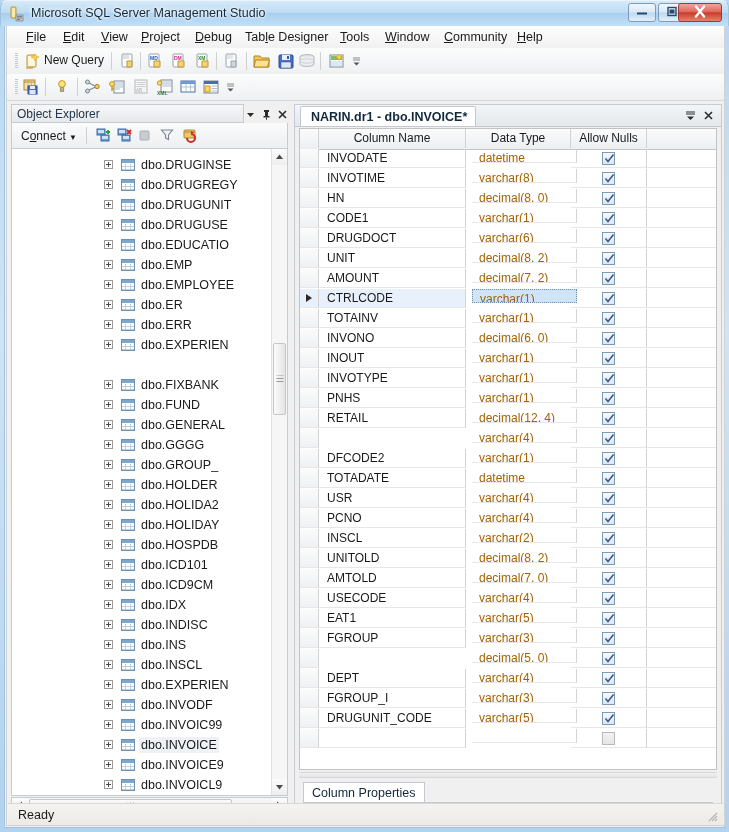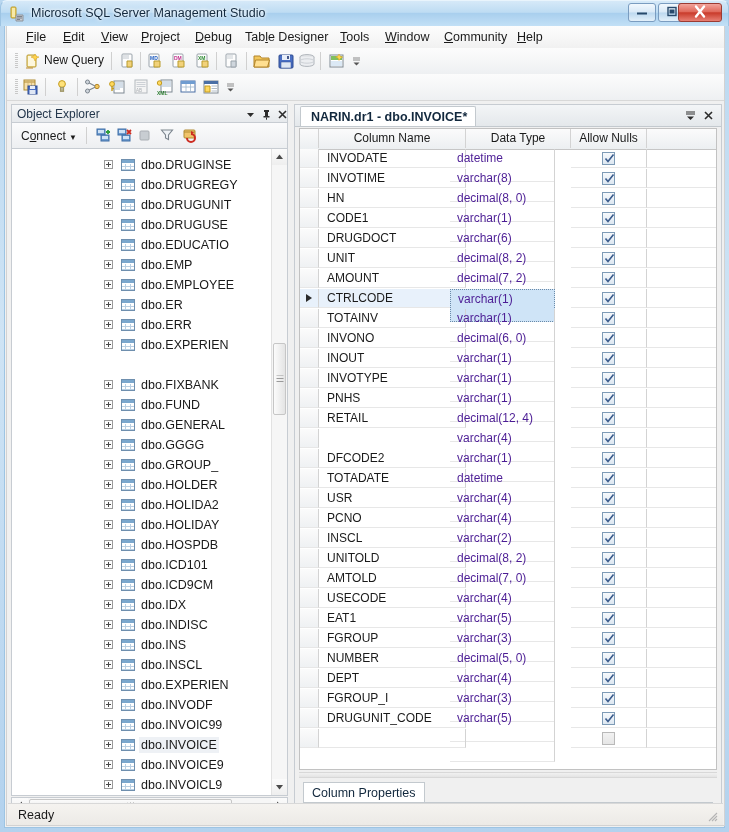--- a/index.html
+++ b/index.html
@@ -90,21 +90,21 @@
   .tb-btn { position:absolute; top:3px; width:20px; height:20px; cursor:pointer; }
   .tb-label { position:absolute; top:5px; font-size:12px; color:#1a1a1a; white-space:nowrap; cursor:pointer;}
   .tb-overflow { position:absolute; top:8px; width:9px; height:11px; cursor:pointer;}
 
   
   #objexp {
     position: absolute; left: 4px; top: 78px; width: 277px; height: 715px;
     background: #f0f0f0;
   }
   #oe-header {
-    position: absolute; left: 0; top: 0; width: 277px; height: 19px;
+    position: absolute; left: 0; top: 0; width: 233px; height: 19px;
     background: linear-gradient(to bottom,#f6f7f8,#e6e9ec);
     border: 1px solid #c7ccd2; box-sizing: border-box;
   }
   #oe-title {
     position: absolute; left: 5px; top: 2px; font-size: 12px; color: #23364b;
   }
   .oe-hdr-btn { position:absolute; top:3px; width:13px; height:13px; cursor:pointer; }
   #oe-toolbar {
     position: absolute; left: 0; top: 19px; width: 277px; height: 25px;
     background: linear-gradient(to bottom,#fbfbfc,#edeff1);
@@ -227,22 +227,22 @@
     width: 0; height: 0; border-left: 6px solid #2b2b2b;
     border-top: 4px solid transparent; border-bottom: 4px solid transparent;
   }
   .cell-name {
     position: absolute; left: 19px; top: 0; width: 147px; height: 19px; line-height: 19px;
     padding-left: 8px; font-size: 12px; color: #1a1a1a;
     border-right: 1px solid #d3d3d3; border-bottom: 1px solid #e7e7e7; box-sizing: border-box;
     white-space: nowrap; overflow: hidden;
   }
   .cell-type {
-    position: absolute; left: 150px; top: 0; width: 105px; height: 33px; line-height: 19px;
-    padding-left: 7px; font-size: 12px; color: #4c1d95;
+    position: absolute; left: 172px; top: 0; width: 105px; height: 14px; line-height: 19px;
+    padding-left: 7px; font-size: 12px; color: #a16207;
     border-right: 1px solid #d3d3d3; border-bottom: 1px solid #e7e7e7; box-sizing: border-box;
     white-space: nowrap; overflow: hidden;
   }
   .cell-type.editing {
     background: #cfe4f7; border: 1px dotted #6a8aa8; box-sizing: border-box;
   }
   .cell-null {
     position: absolute; left: 271px; top: 0; width: 76px; height: 19px;
     border-right: 1px solid #d3d3d3; border-bottom: 1px solid #e7e7e7; box-sizing: border-box;
   }
@@ -1117,21 +1117,20 @@
                   <span class="chk">
                     <svg width="11" height="11" viewBox="0 0 11 11">
                       <path d="M1.5 5.5 L4 8.5 L9.5 1.5" stroke="#3a5b8c" stroke-width="1.6" fill="none"></path>
                     </svg>
                   </span>
                 </div>
                 <div class="cell-tail"></div>
               </div>
               <div class="grid-row" style="top: 520px;">
                 <div class="cell-rowhdr"></div>
-                <div class="cell-name">NUMBER</div>
                 <div class="cell-type">decimal(5, 0)</div>
                 <div class="cell-null">
                   <span class="chk">
                     <svg width="11" height="11" viewBox="0 0 11 11">
                       <path d="M1.5 5.5 L4 8.5 L9.5 1.5" stroke="#3a5b8c" stroke-width="1.6" fill="none"></path>
                     </svg>
                   </span>
                 </div>
                 <div class="cell-tail"></div>
               </div>

